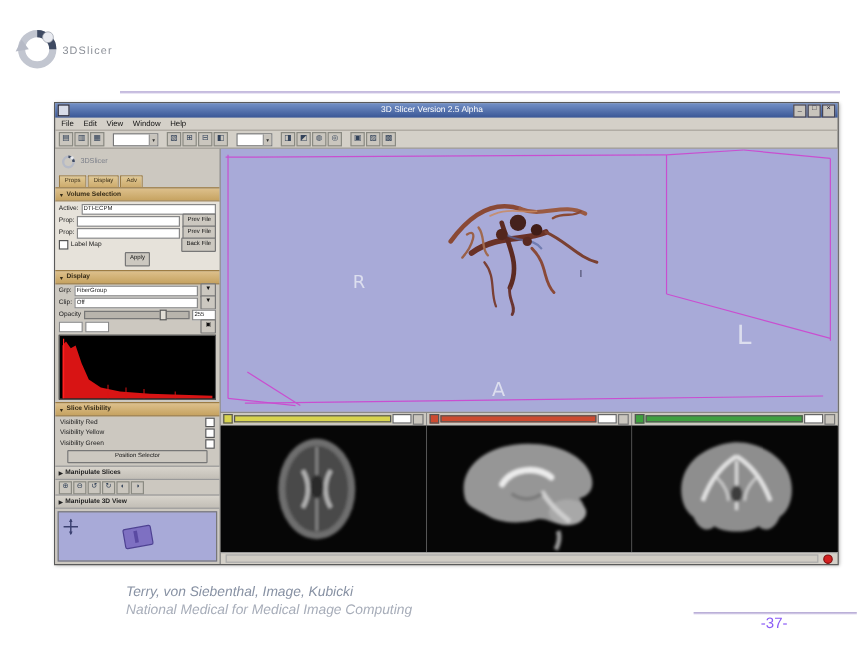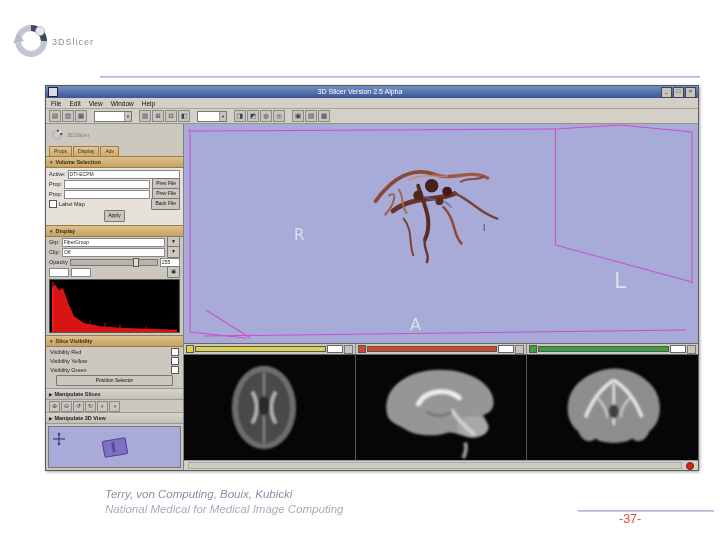--- a/index.html
+++ b/index.html
@@ -7,21 +7,21 @@
        font-family:"Liberation Sans",sans-serif;}
 
   
   .slide-logo{position:absolute;left:10px;top:20px;}
   .top-rule{position:absolute;left:100px;top:76px;width:600px;height:2px;
             background:linear-gradient(180deg,#b2a6d2,#ddd6ee);}
   .footer1{position:absolute;left:105px;top:488px;font-size:11.5px;font-style:italic;color:#8791a3;}
   .footer2{position:absolute;left:105px;top:503px;font-size:11.5px;font-style:italic;color:#a7adb9;}
   .bottom-rule{position:absolute;left:578px;top:510px;width:136px;height:2px;
                background:linear-gradient(180deg,#b2a6d2,#ddd6ee);}
-  .page-num{position:absolute;left:619px;top:512px;font-size:12.5px;color:#ef4444;}
+  .page-num{position:absolute;left:634px;top:512px;font-size:12.5px;color:#8b5cf6;}
 
   
   .app{position:absolute;left:45px;top:85px;width:652px;height:384px;background:#d4d0c8;
        border:1px solid #5a5a5a;box-shadow:1px 1px 3px rgba(0,0,0,.35);
        display:flex;flex-direction:column;}
   .titlebar{height:12px;flex:0 0 auto;background:linear-gradient(180deg,#7390c6,#3a5796);
             display:flex;align-items:center;padding:0 2px;}
   .tb-icon{width:8px;height:8px;background:#d8dce8;border:1px solid #223;margin-right:2px;flex:0 0 auto;}
   .tb-title{flex:1;text-align:center;font-size:7px;color:#fff;line-height:12px;
             white-space:nowrap;overflow:hidden;}
@@ -443,16 +443,16 @@
       </div>
 
       <div class="statusbar">
         <div class="status-cell"></div>
         <div class="status-dot"></div>
       </div>
     </div>
   </div>
 </div>
 
-<div class="footer1">Terry, von Computing, Bouix, Kubicki</div>
+<div class="footer1">Terry, von Siebenthal, Image, Kubicki</div>
 <div class="footer2">National Medical for Medical Image Computing</div>
 <div class="bottom-rule"></div>
 <div class="page-num">-37-</div>
 
 </body></html>

